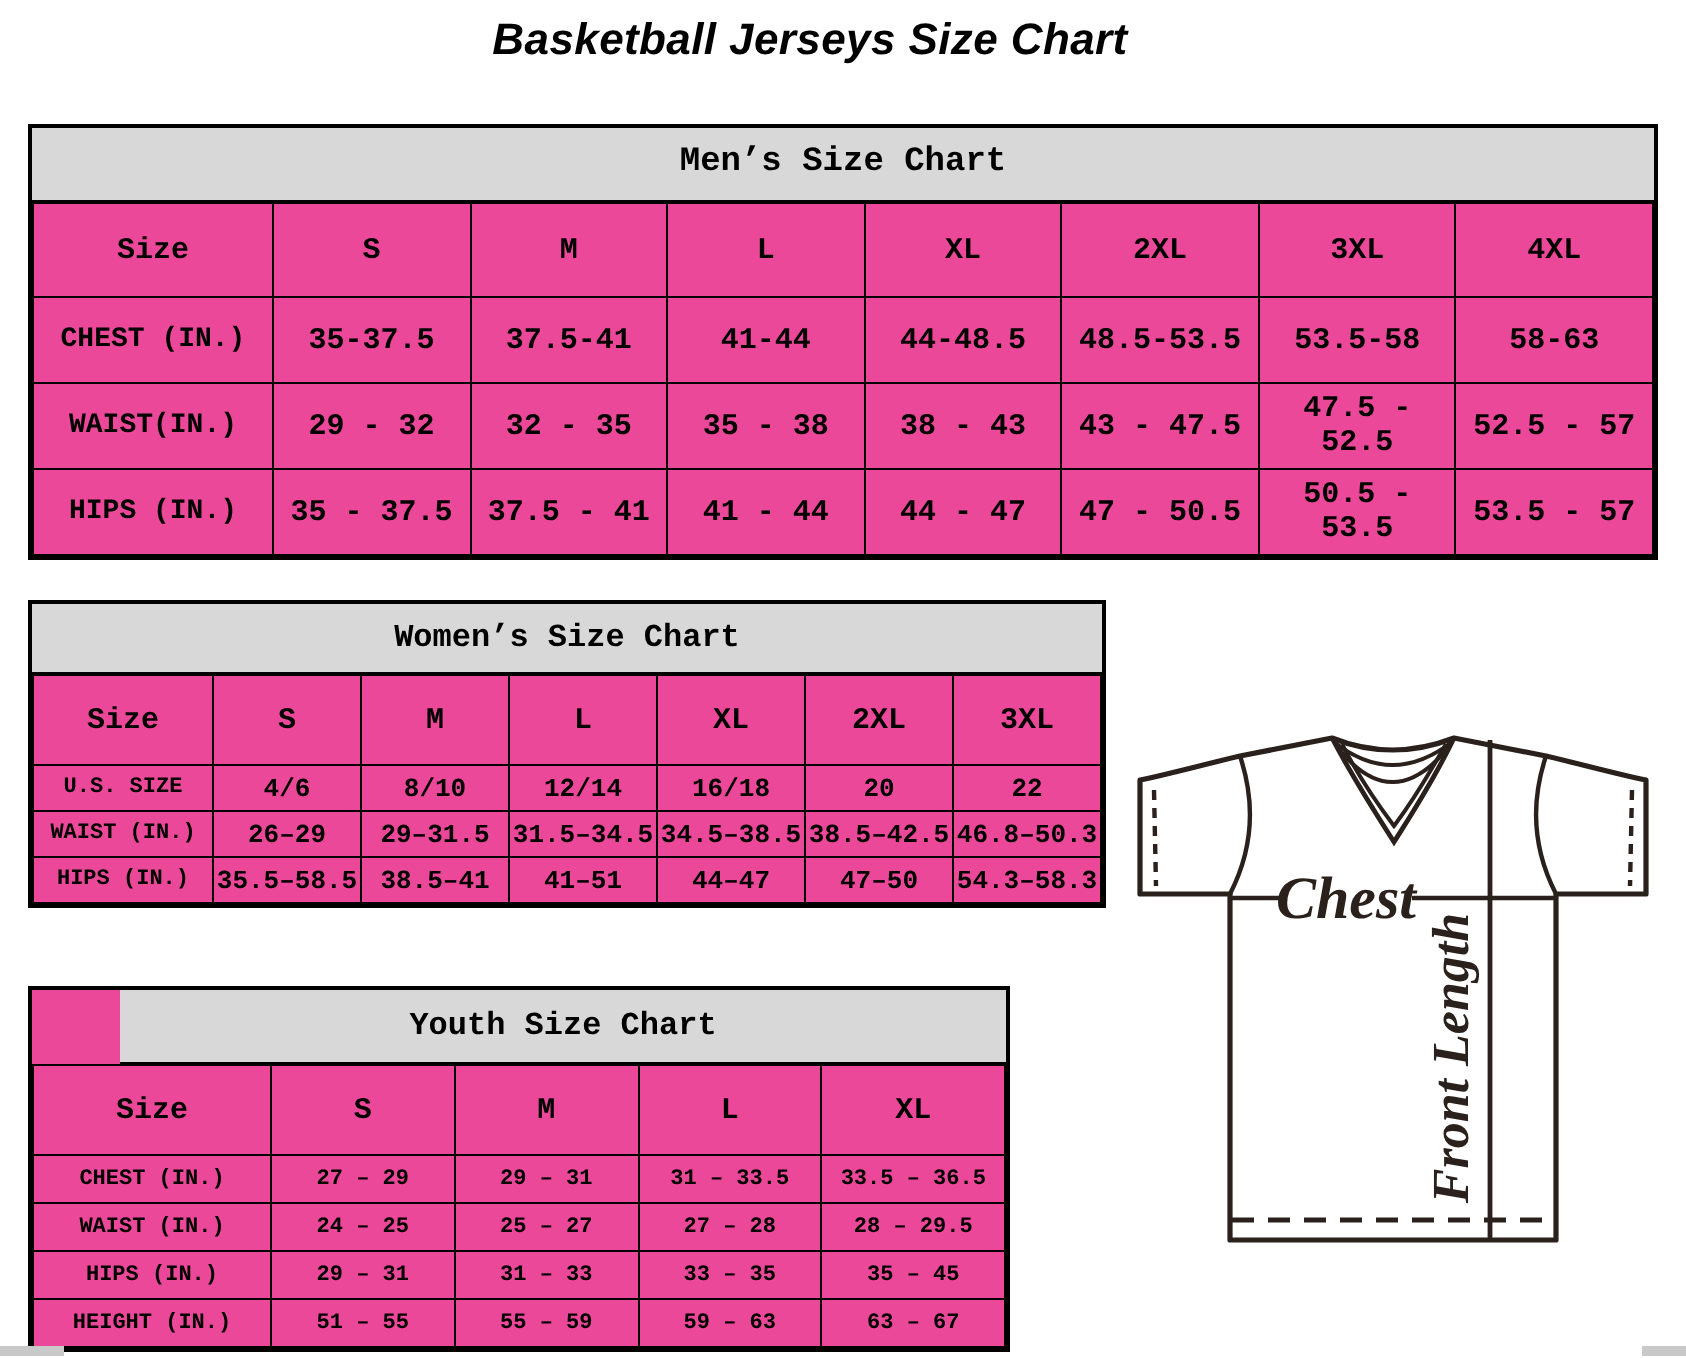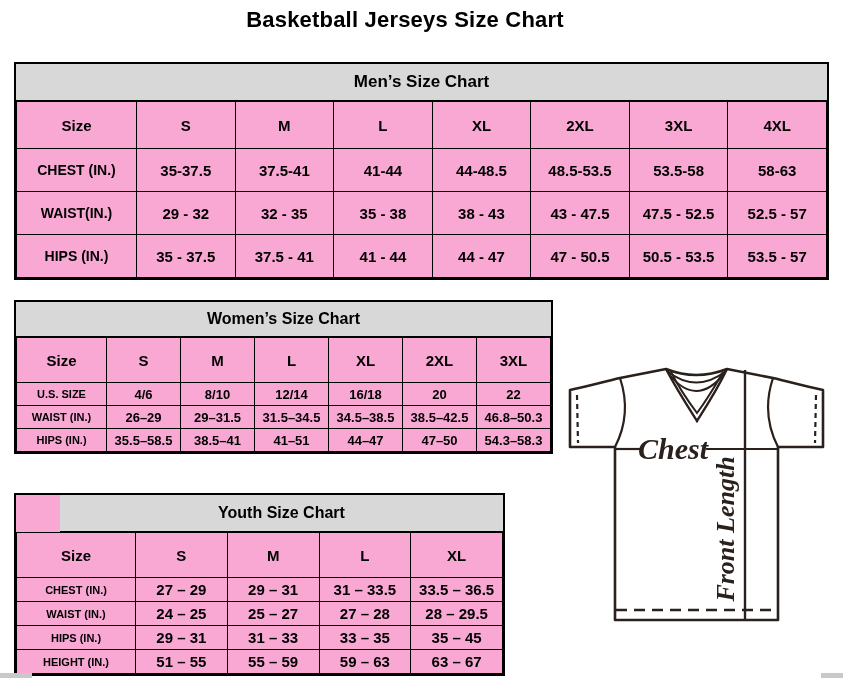--- a/index.html
+++ b/index.html
@@ -2,23 +2,23 @@
 <html><head>
 <meta charset="utf-8">
 <style>
   html,body{margin:0;padding:0;background:#ffffff;}
   .screen{
     position:relative;width:843px;height:679px;background:#ffffff;overflow:hidden;
     font-family:"Liberation Sans",sans-serif;color:#000;
   }
   .page-title{
     position:absolute;left:0;top:7px;width:810px;text-align:center;
-    font-size:22px;font-weight:bold;letter-spacing:.2px;
-  }
-  .tbl{position:absolute;border:2px solid #000;background:#f9a8d4;box-sizing:border-box;}
+    font-size:22px;font-weight:bold;letter-spacing:.2px;font-style:italic;
+  }
+  .tbl{position:absolute;border:2px solid #000;background:#ec4899;box-sizing:border-box;font-family:Liberation Mono, monospace;}
   .tbl-caption{
     background:#d8d8d8;text-align:center;font-weight:bold;
     border-bottom:1px solid #000;
   }
   .tbl table{
     width:100%;border-collapse:collapse;table-layout:fixed;
   }
   .tbl th,.tbl td{
     border:1px solid #000;text-align:center;vertical-align:middle;
     font-weight:bold;padding:0;color:#000;
@@ -34,21 +34,21 @@
   .womens{left:14px;top:300px;width:539px;}
   .womens .tbl-caption{height:34px;line-height:34px;font-size:16px;}
   .womens thead th{height:44px;font-size:15px;}
   .womens tbody th,.womens tbody td{height:22px;font-size:13px;}
   .womens thead th:first-child{width:89px;}
   .womens tbody th{font-size:11px;}
   
   .youth{left:14px;top:493px;width:491px;}
   .youth .tbl-caption{height:36px;line-height:36px;font-size:16px;margin-left:44px;}
   .youth thead th{height:44px;font-size:15px;}
-  .youth tbody th,.youth tbody td{height:23px;font-size:15px;}
+  .youth tbody th,.youth tbody td{height:23px;font-size:11px;}
   .youth thead th:first-child{width:118px;}
   .youth tbody th{font-size:11px;}
   
   .jersey{position:absolute;left:563px;top:362px;width:272px;height:262px;}
   .jersey svg{display:block;width:100%;height:100%;}
   .diagram-text{
     font-family:"Liberation Serif",serif;font-style:italic;font-weight:bold;
     fill:#2a201c;
   }
   

